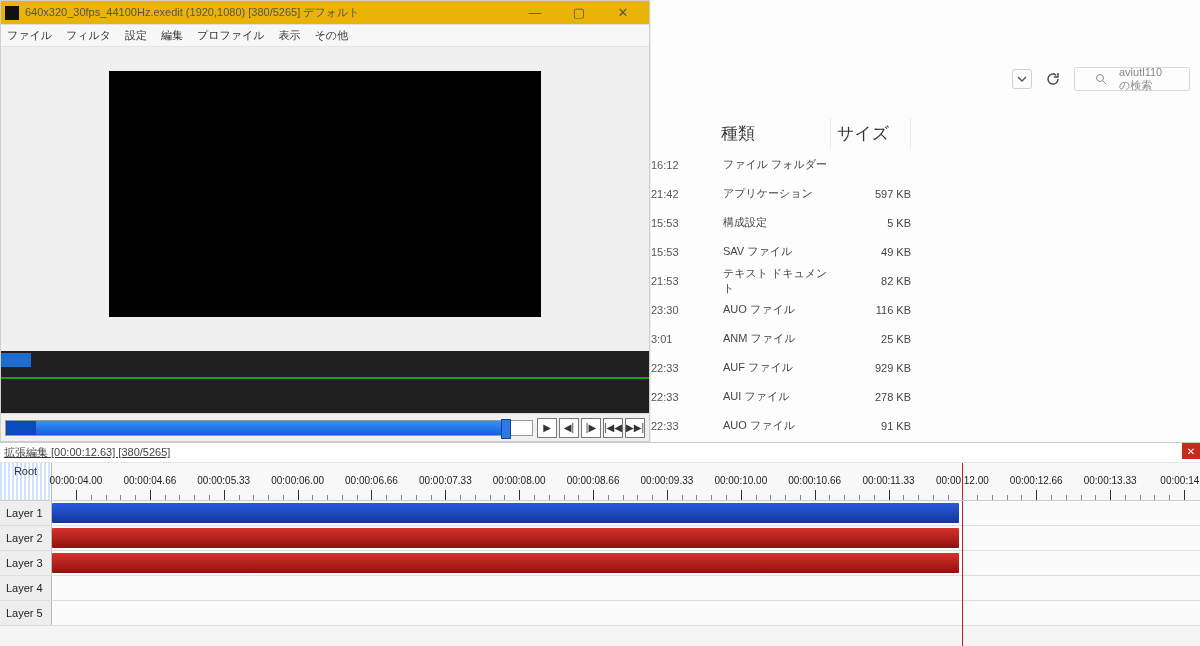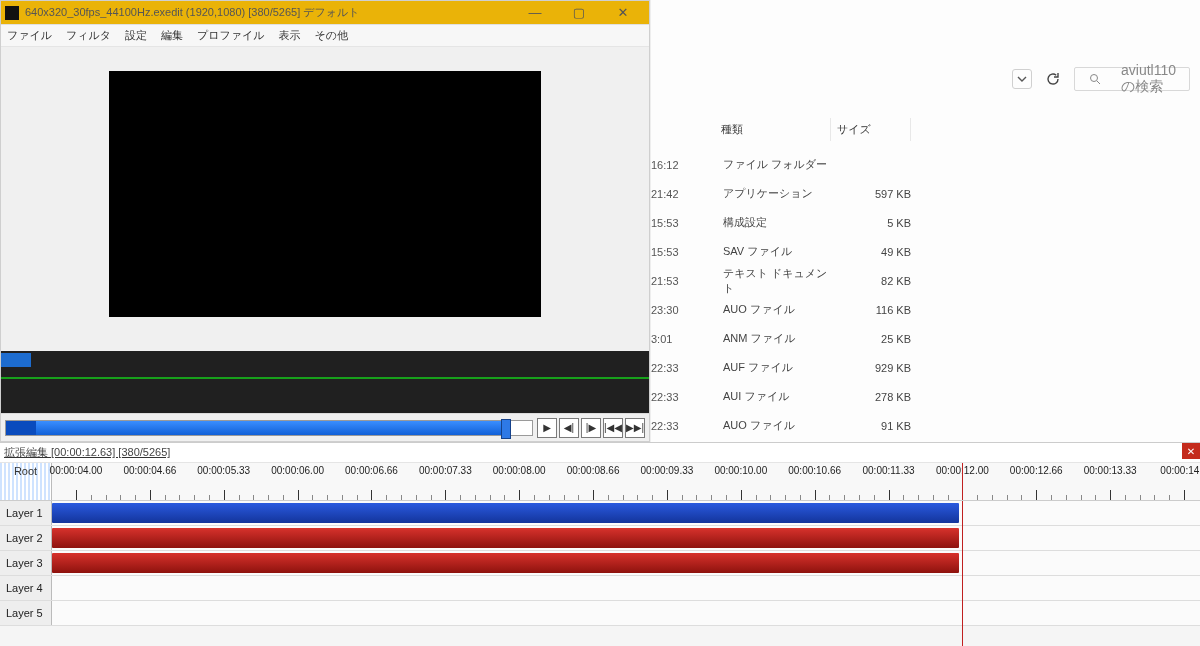--- a/index.html
+++ b/index.html
@@ -30,44 +30,44 @@
   .seek-thumb { position: absolute; right: 4%; top: -2px; width: 10px; height: 20px; background: #2e79e6; border: 1px solid #15428b; }
 
   .transport { display: flex; gap: 2px; }
   .tbtn { width: 20px; height: 20px; border: 1px solid #7a7a7a; background: #fff; display: flex; align-items: center; justify-content: center; font-size: 10px; cursor: pointer; }
 
   
   .explorer { position: absolute; left: 650px; right: 0; top: 0; height: 442px; background: #fdfdfd; border-left: 1px solid #eee; }
   .exp-toolbar { position: absolute; right: 10px; top: 66px; display: flex; align-items: center; gap: 8px; }
   .exp-dropdown { width: 20px; height: 20px; border: 1px solid #d0d0d0; border-radius: 3px; display:flex;align-items:center;justify-content:center; cursor:pointer;}
   .exp-refresh { width: 26px; height: 26px; display:flex;align-items:center;justify-content:center; cursor:pointer;}
-  .exp-search { width: 116px; height: 24px; border: 1px solid #d8d8d8; border-radius: 2px; padding: 0 14px; font-size: 14px; color: #888; display:flex;align-items:center;gap:20px;}
+  .exp-search { width: 116px; height: 24px; border: 1px solid #d8d8d8; border-radius: 2px; padding: 0 20px; font-size: 11px; color: #888; display:flex;align-items:center;gap:12px;}
   .exp-search svg { flex-shrink:0; }
 
-  .exp-headers { position: absolute; left: 70px; top: 118px; display: flex; font-size: 11px; color: #333; }
+  .exp-headers { position: absolute; left: 70px; top: 118px; display: flex; font-size: 17px; color: #333; }
   .exp-col-type { width: 110px; border-right: 1px solid #e8e8e8; padding: 4px 0; }
   .exp-col-size { width: 80px; border-right: 1px solid #e8e8e8; padding: 4px 0 4px 6px; }
 
   .exp-rows { position: absolute; left: 0; top: 150px; right: 0; }
   .exp-row { height: 29px; display: flex; align-items: center; font-size: 11px; color: #444; }
   .exp-row .c-time { width: 36px; padding-right: 4px; color: #555; }
   .exp-row .c-gap { width: 36px; }
   .exp-row .c-type { width: 110px; }
   .exp-row .c-size { width: 78px; text-align: right; }
 
   
   .timeline-window { position: absolute; left: 0; right: 0; top: 442px; bottom: 0; background: #f5f5f5; border-top: 1px solid #ccc; display: flex; flex-direction: column; }
   .tl-titlebar { height: 20px; background: #fff; border-bottom: 1px solid #e5e5e5; display: flex; align-items: center; padding: 0 4px; text-decoration: underline; }
   .tl-title { font-size: 11px; color: #444; flex: 1; }
   .tl-closebtn { width: 18px; height: 16px; background: #c42b1c; color: #fff; display:flex;align-items:center;justify-content:center;font-size:10px;cursor:pointer; position:absolute; right:0; top:0;}
 
   .tl-header { display: flex; height: 38px; border-bottom: 1px solid #ccc; }
   .tl-root-cell { width: 52px; background: #eee; border-right: 1px solid #bbb; display: flex; align-items: flex-start; justify-content: center; padding-top: 2px; font-size: 11px; }
   .tl-ruler { flex: 1; position: relative; background: #f8f8f8; }
-  .tl-ruler .ticklabel { position: absolute; top: 2px; font-size: 10px; color: #222; transform: translateX(-50%); }
+  .tl-ruler .ticklabel { position: absolute; top: 12px; font-size: 10px; color: #222; transform: translateX(-50%); }
   .tl-ruler .tickmarks { position: absolute; left:0; right:0; bottom:0; height: 14px; }
   .tl-ruler .tick { position:absolute; bottom:0; width:1px; background:#888; }
   .tl-ruler .tick.major { height:10px; background:#333; }
   .tl-ruler .tick.minor { height:5px; }
   .tl-layers { flex: 1; overflow: hidden; position: relative; }
   .tl-layer { height: 25px; display: flex; border-bottom: 1px solid #ddd; }
   .tl-layer-label { width: 52px; background: #eee; border-right: 1px solid #bbb; display: flex; align-items: center; padding-left: 6px; font-size: 11px; color: #222; }
   .tl-layer-track { flex: 1; position: relative; background: #fbfbfb; }
   .tl-clip { position: absolute; top: 2px; bottom: 2px; border-radius: 1px; }
   .clip-blue { background: linear-gradient(#2a5adf, #13349b); }

